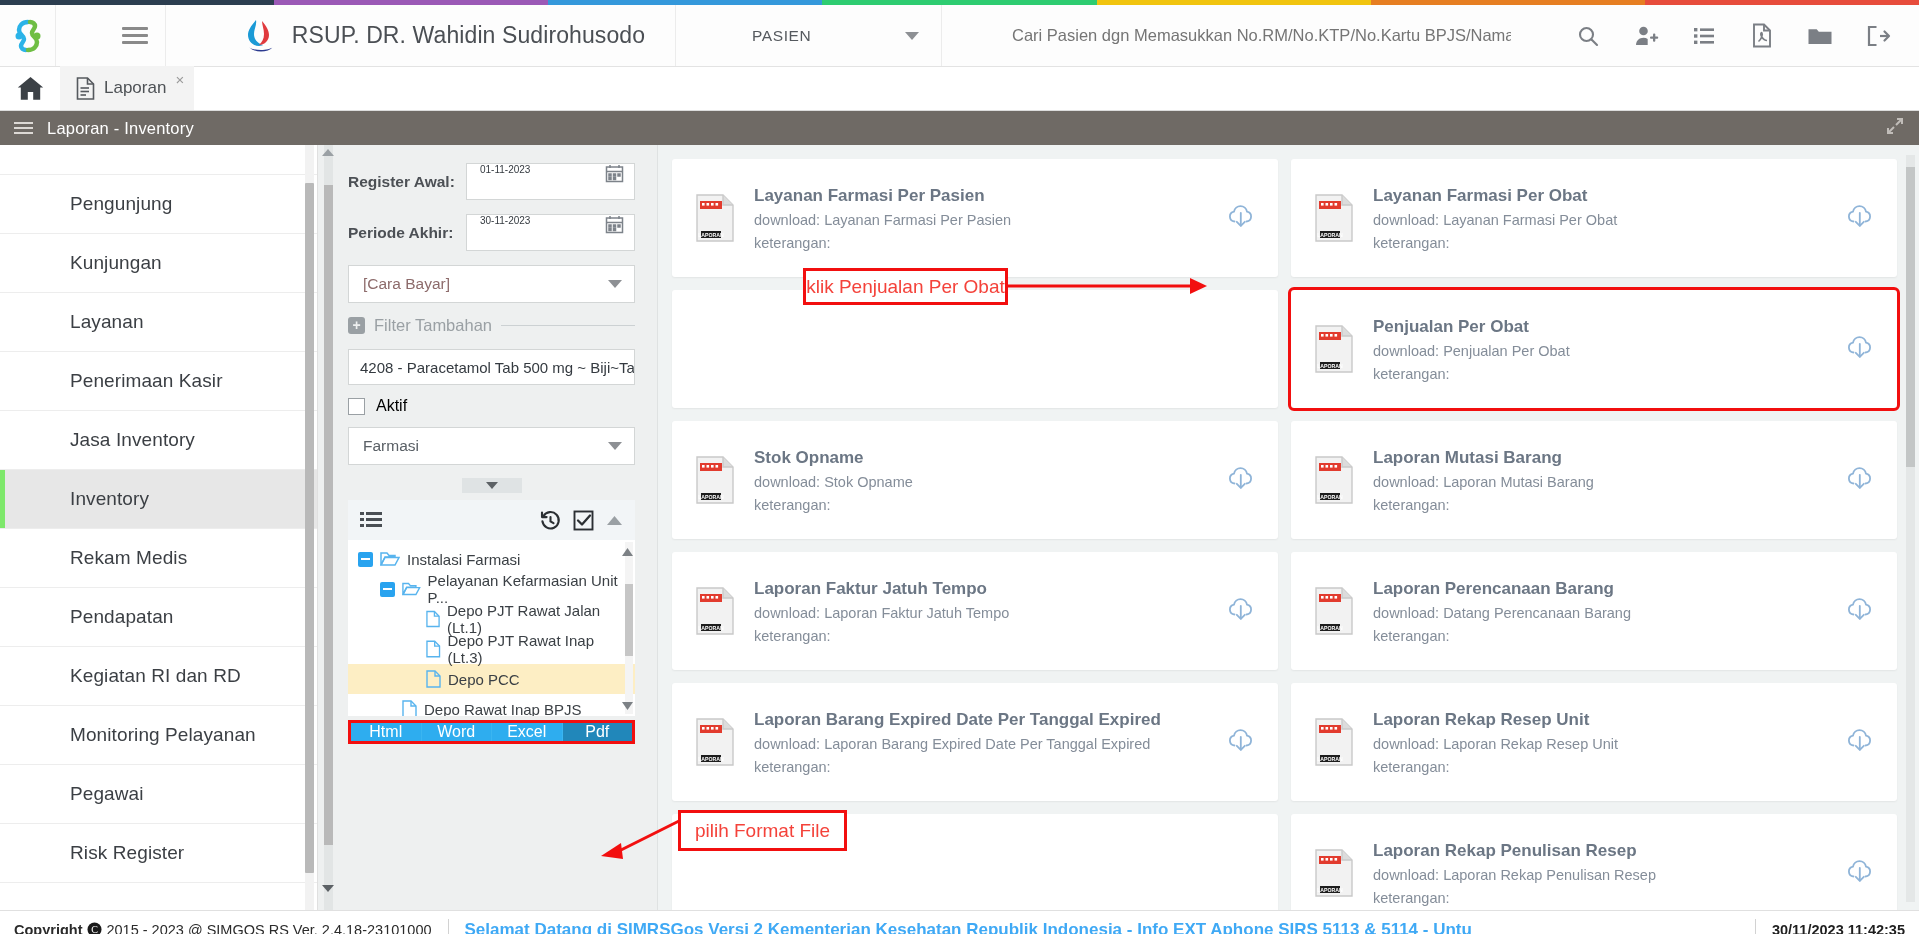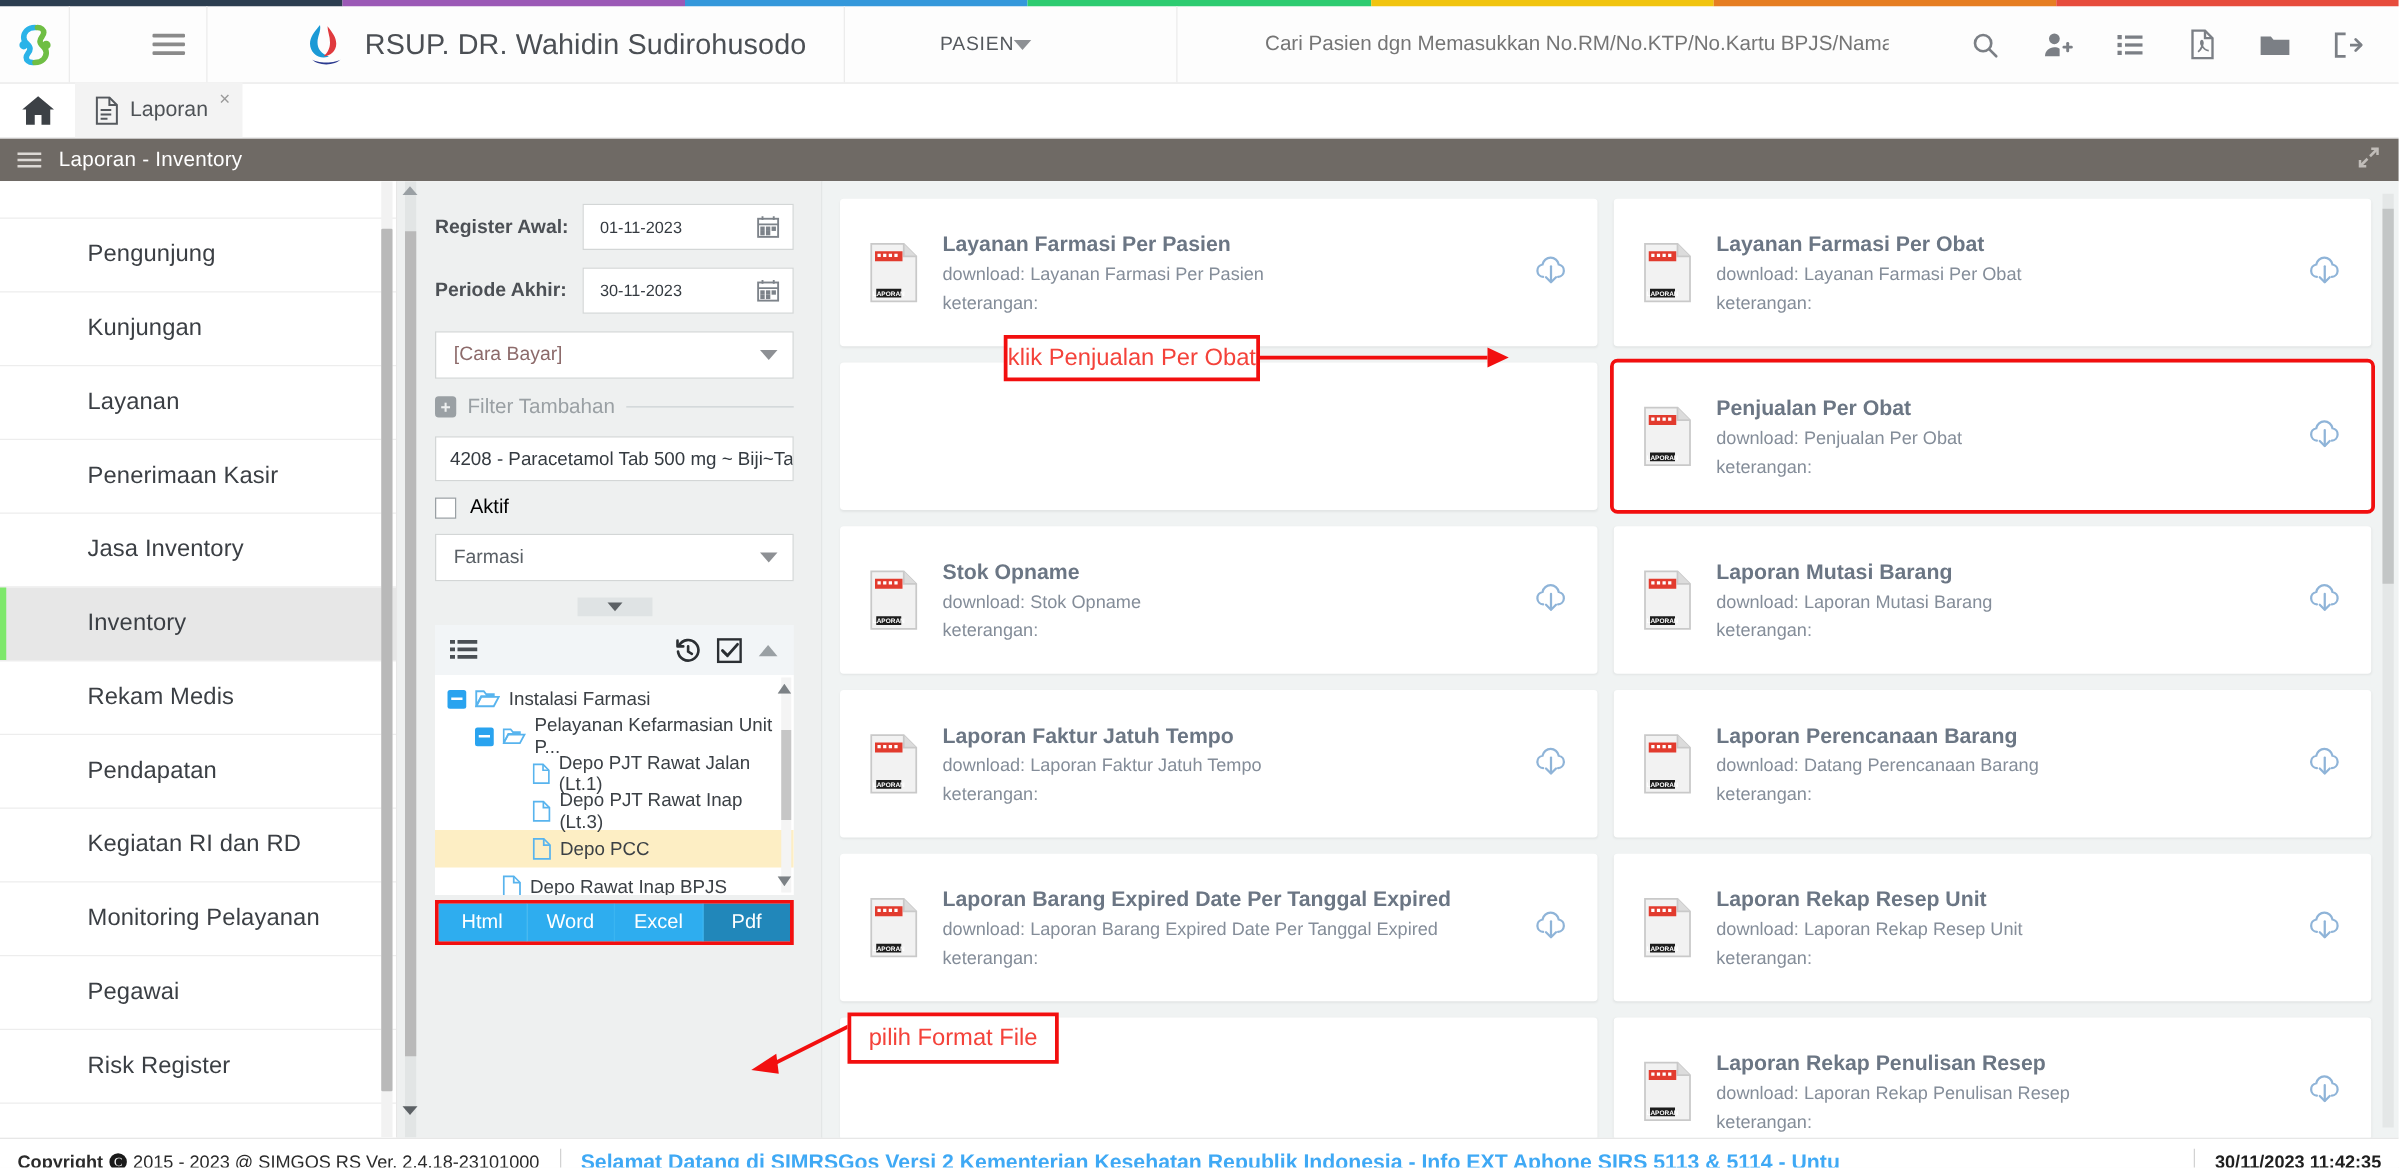--- a/index.html
+++ b/index.html
@@ -31,21 +31,21 @@
   .hamburger span {
     display: block; width: 26px; height: 3px; background: #8a8a8a;
     margin: 4px 0; border-radius: 1px;
   }
   .hospital {
     flex: 0 0 462px; display: flex; align-items: center; justify-content: center;
     gap: 14px; border-right: 1px solid #ececec;
   }
   .hospital .name { font-size: 23px; color: #4b4f54; letter-spacing: .1px; }
   .pasien-select {
-    flex: 0 0 218px; display: flex; align-items: center; 
+    flex: 0 0 218px; display: flex; align-items: center; justify-content: space-between;
     padding: 0 22px 0 28px; border-right: 1px solid #ececec;
     font-size: 15.5px; color: #55595e; letter-spacing: .6px; cursor: pointer;
   }
   .caret-dn {
     width: 0; height: 0; border-left: 7px solid transparent;
     border-right: 7px solid transparent; border-top: 8px solid #8d9094;
   }
   .searchbox {
     flex: 1; display: flex; align-items: center; padding-left: 22px;
     font-size: 16.5px; color: #8b9097;
@@ -117,22 +117,22 @@
 
   
   .filterpanel {
     width: 340px; background: #eef0f0; border-right: 1px solid #dfe2e2;
     position: relative; padding: 18px 22px 0 22px; overflow: hidden;
   }
   .f-row { display: flex; align-items: center; margin-bottom: 14px; }
   .f-label { width: 118px; font-size: 15.5px; color: #4c5055; font-weight: bold; }
   .f-date {
     flex: 1; height: 37px; background: #fff; border: 1px solid #d3d6d6;
-    display: flex; align-items: center; padding: 0 10px 0 13px;
-    font-size: 13px; color: #343a40;
+    display: flex; align-items: flex-start; padding: 0 10px 0 13px;
+    font-size: 10px; color: #343a40;
   }
   .f-date .val { flex: 1; }
   .f-select {
     height: 38px; background: #fff; border: 1px solid #d3d6d6;
     display: flex; align-items: center; padding: 0 12px 0 14px;
     font-size: 15.5px; color: #5a6066; margin-bottom: 13px; cursor: pointer;
   }
   .f-select .sv { flex: 1; }
   .f-select.ph .sv { color: #8d6b6b; }
   .f-divider {
@@ -181,21 +181,21 @@
   .tnode .minus::after {
     content: ""; position: absolute; left: 3px; right: 3px; top: 6.5px;
     height: 2px; background: #fff;
   }
   .tree-scroll-track { position:absolute; right:2px; top:2px; bottom:2px; width:8px; background:#f4f4f4; }
   .tree-scroll-thumb { position:absolute; right:2px; top:44px; width:8px; height:72px; background:#c6c6c6; }
   .tree-up { position:absolute; right:2px; top:2px; }
   .tree-dn { position:absolute; right:2px; bottom:2px; }
 
   .fmtbar {
-    display: flex; height: 36px; border: 3px solid #f20f0f;
+    display: flex; height: 24px; border: 3px solid #f20f0f;
     margin: 4px 0 0 0;
   }
   .fmtbtn {
     flex: 1; display: flex; align-items: center; justify-content: center;
     background: #2eadef; color: #fff; font-size: 16px; cursor: pointer;
     border-right: 1px solid #3ab5f1;
   }
   .fmtbtn.on { background: #2187ba; }
   .fmtbtn:last-child { border-right: 0; }
 

